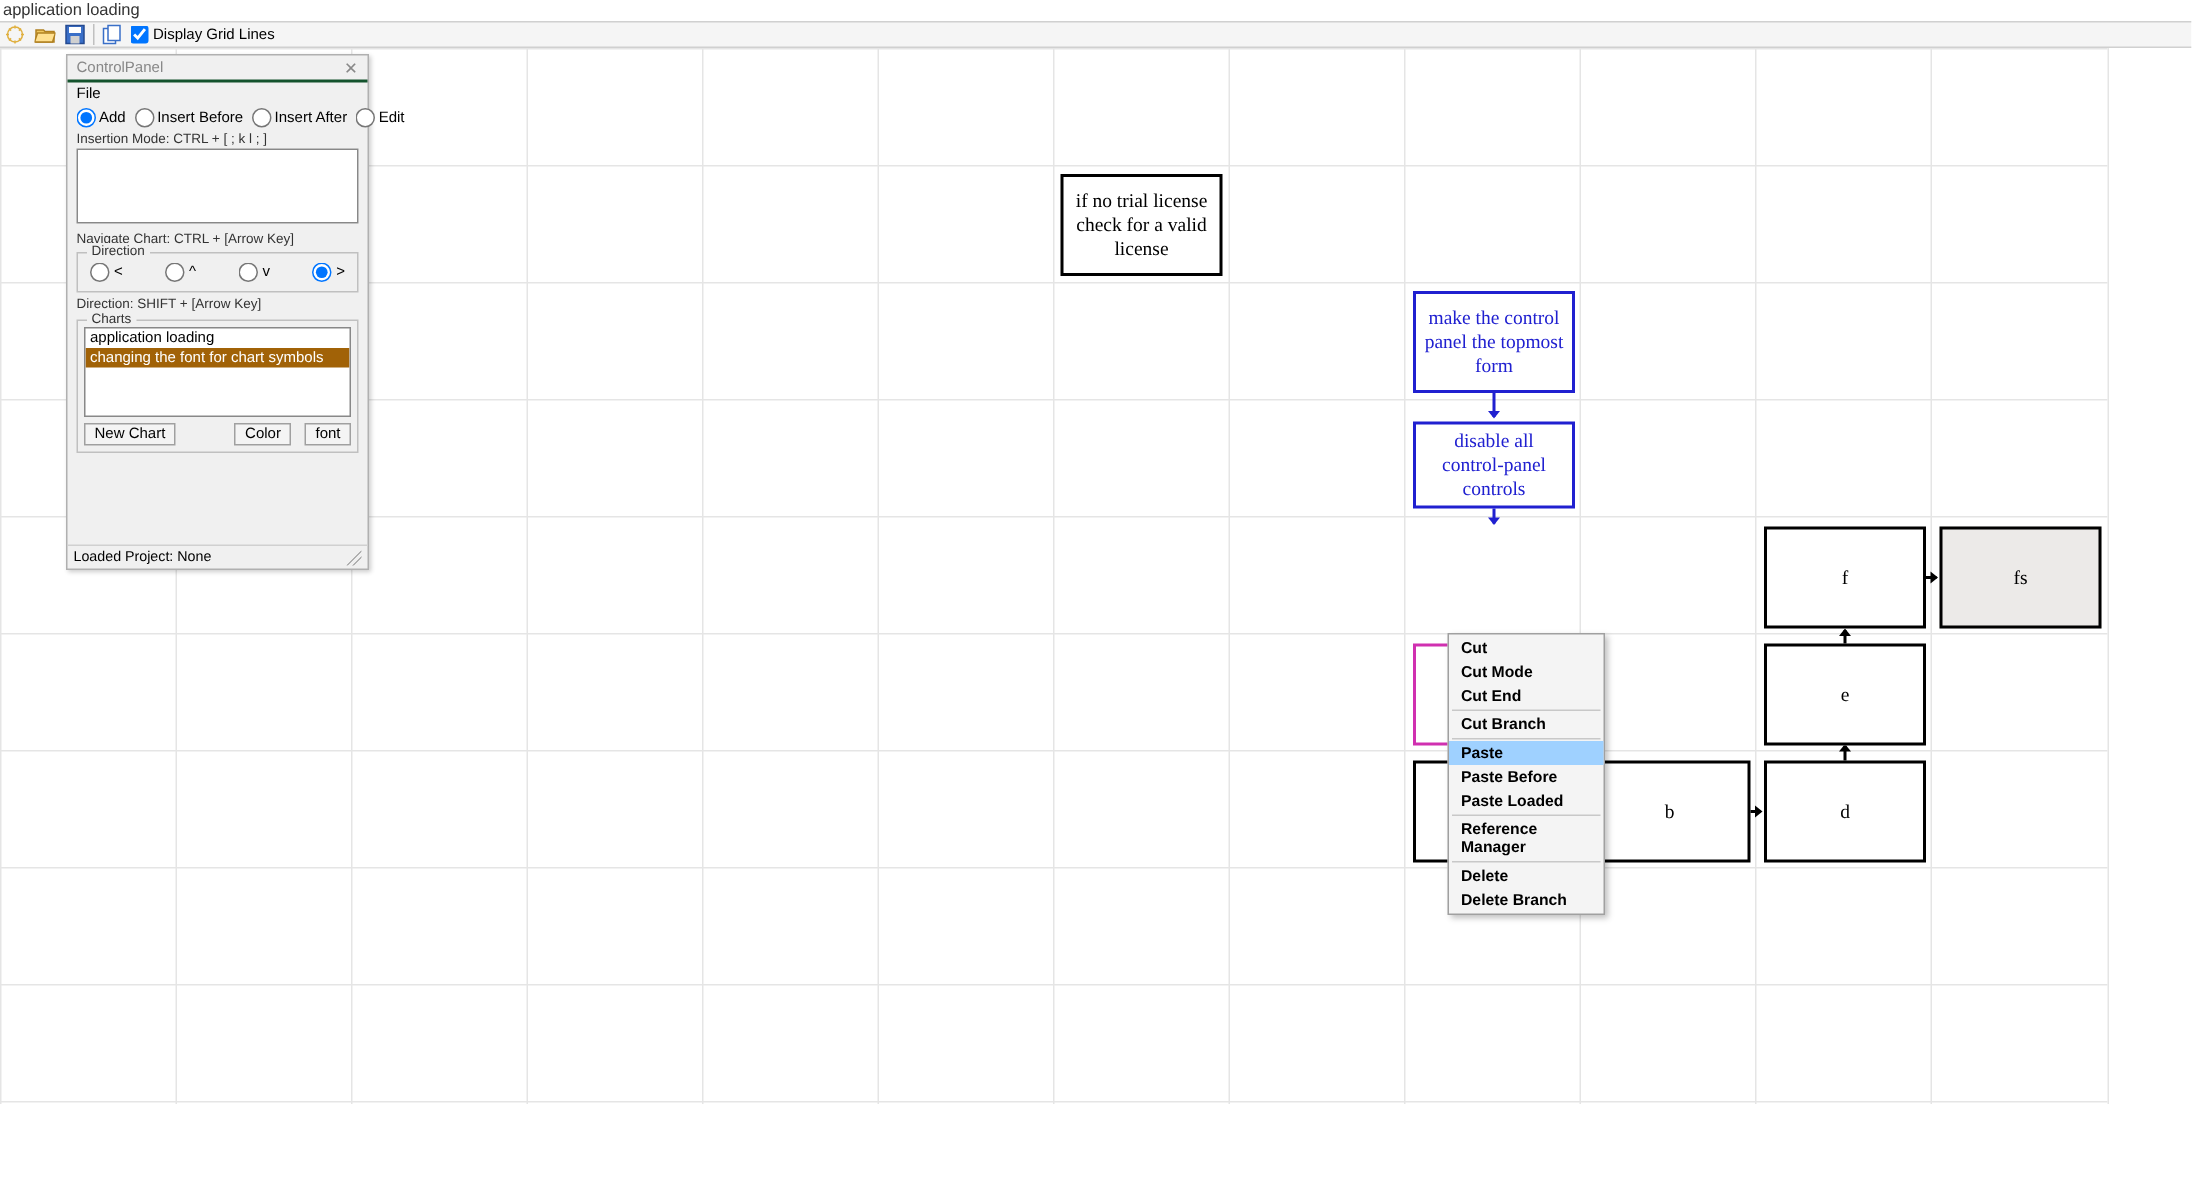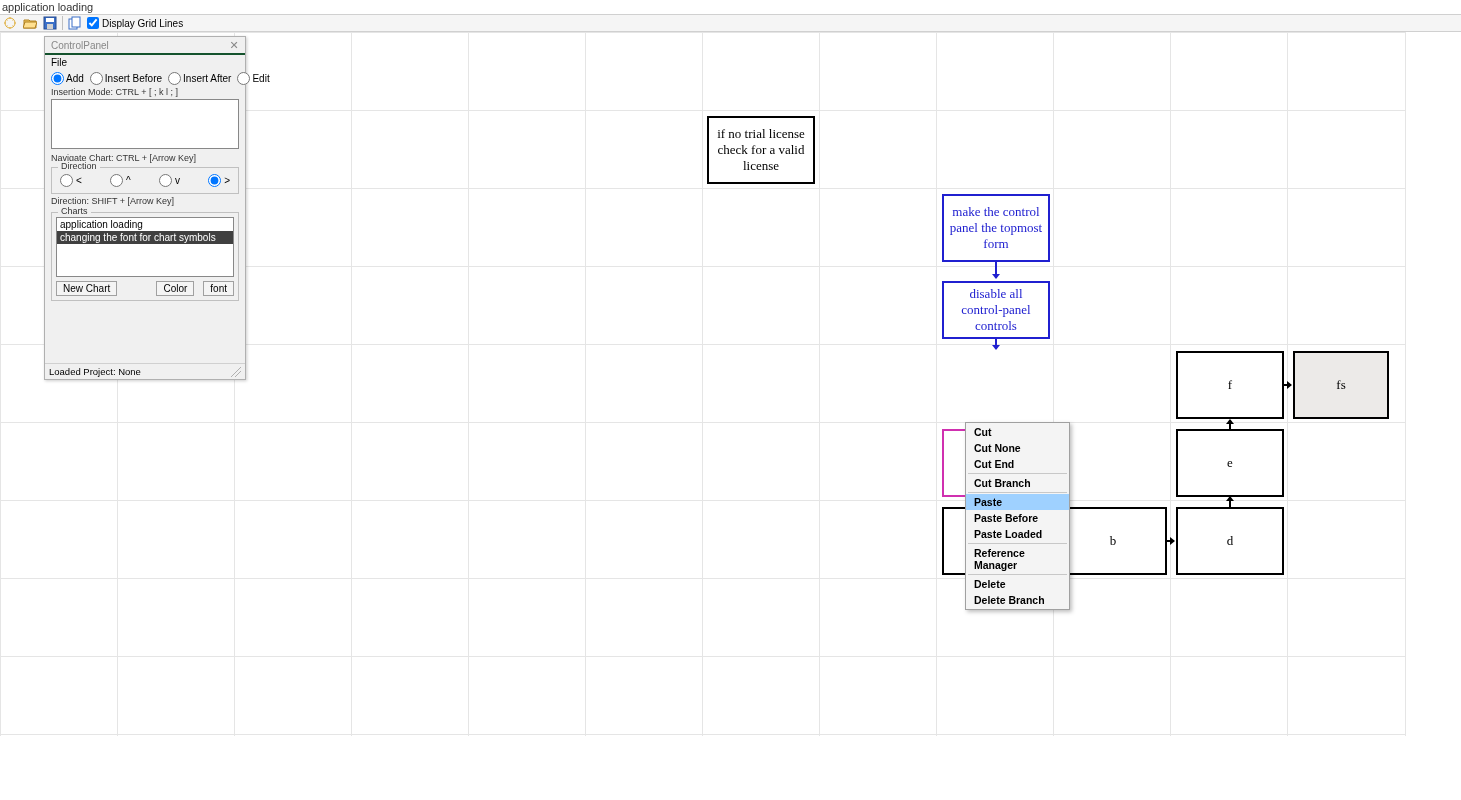--- a/index.html
+++ b/index.html
@@ -123,21 +123,21 @@
 .fieldset-label {
   position:absolute; top:-7px; left:6px; background:#f0f0f0; padding:0 3px;
   font-size:9px; color:#333;
 }
 .dir-row { display:flex; justify-content:space-between; padding:0 2px; }
 .dir-row label { display:flex; align-items:center; gap:3px; font-size:10px; }
 .charts-list {
   width:100%; height:60px; border:1px solid #888; background:#fff; overflow:auto;
 }
 .charts-list div { padding:1px 3px; font-size:10px; }
-.charts-list .sel { background:#404040; color:#fff; }
+.charts-list .sel { background:#a16207; color:#fff; }
 .btn-row { display:flex; justify-content:space-between; margin-top:4px; }
 .btn {
   border:1px solid #a0a0a0; background:#f4f4f4; font-size:10px;
   padding:1px 6px; min-width:40px; text-align:center;
 }
 .btn.small { min-width:30px; }
 .panel-status {
   border-top:1px solid #d0d0d0; font-size:9.5px; padding:2px 4px;
   display:flex; justify-content:space-between; align-items:center;gap:20px;
 }
@@ -244,25 +244,25 @@
   <div class="arrow black h right" style="left:1167px; top:508px; width:7px;"></div>
   <div class="node" style="left:1176px; top:475px; width:108px; height:68px;">d</div>
 
   <div class="arrow black v up" style="left:1229px; top:465px; height:10px;"></div>
   <div class="node" style="left:1176px; top:397px; width:108px; height:68px;">e</div>
 
   <div class="arrow black v up" style="left:1229px; top:388px; height:9px;"></div>
   <div class="node" style="left:1176px; top:319px; width:108px; height:68px;">f</div>
 
   <div class="arrow black h right" style="left:1284px; top:352px; width:7px;"></div>
-  <div class="node grey" style="left:1293px; top:319px; width:96px; height:68px;">fs</div>
+  <div class="node grey" style="left:1293px; top:319px; width:108px; height:68px;">fs</div>
 
   <div class="ctx" style="left:965px; top:390px;" id="ctx">
       <div class="ctx-item">Cut</div>
-      <div class="ctx-item">Cut None</div>
+      <div class="ctx-item">Cut Mode</div>
       <div class="ctx-item">Cut End</div>
       <div class="ctx-sep"></div>
       <div class="ctx-item">Cut Branch</div>
       <div class="ctx-sep"></div>
       <div class="ctx-item hover">Paste</div>
       <div class="ctx-item">Paste Before</div>
       <div class="ctx-item">Paste Loaded</div>
       <div class="ctx-sep"></div>
       <div class="ctx-item">Reference Manager</div>
       <div class="ctx-sep"></div>

